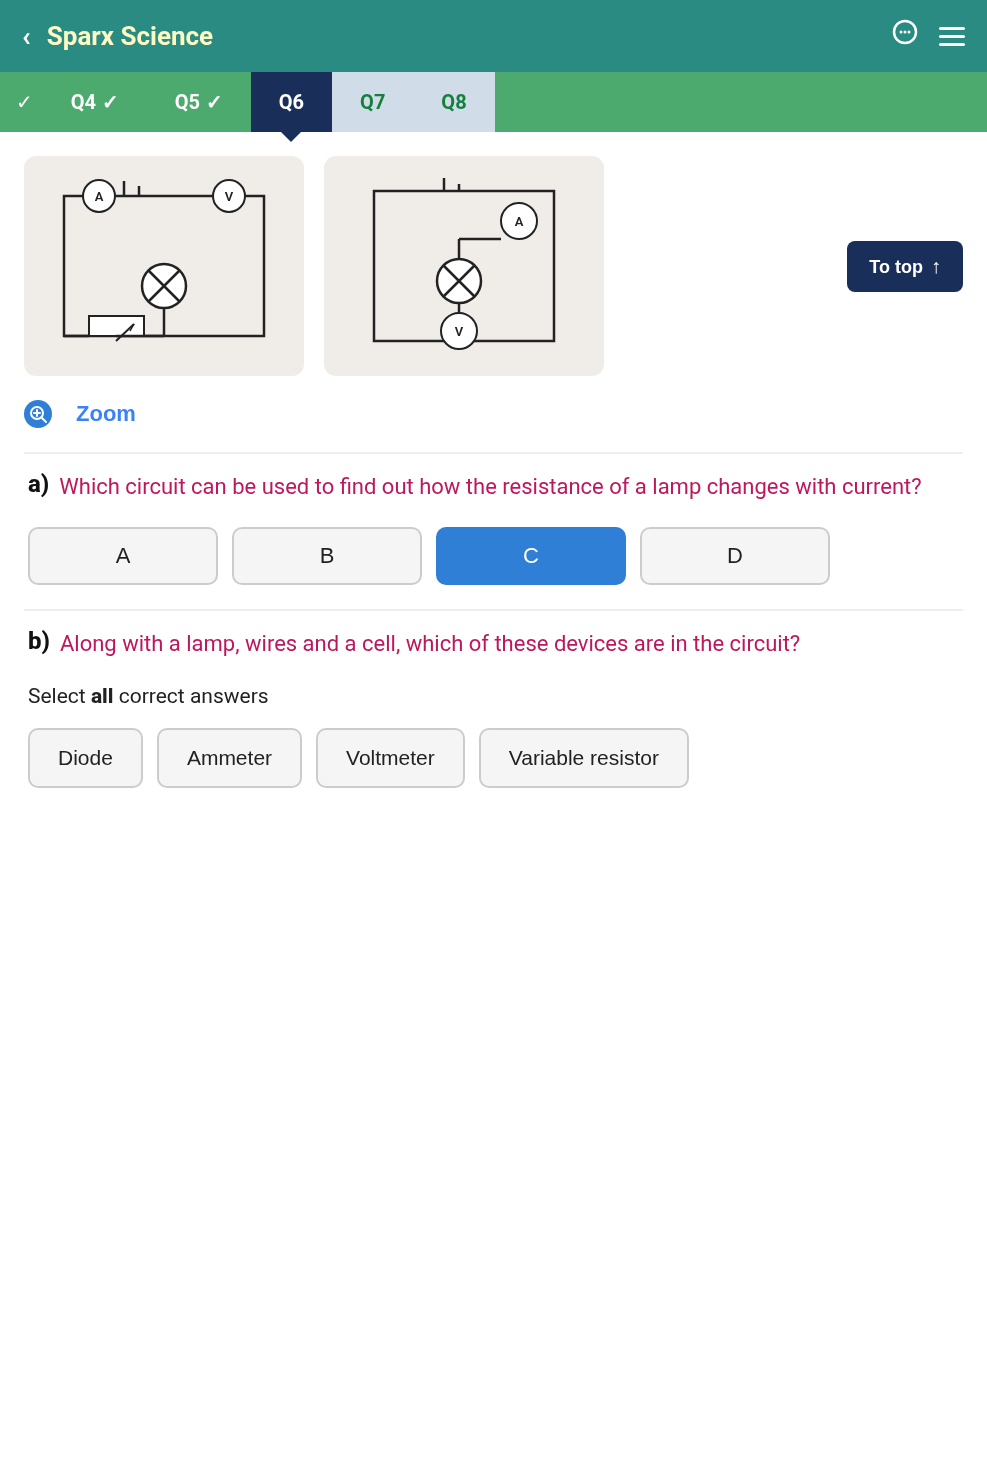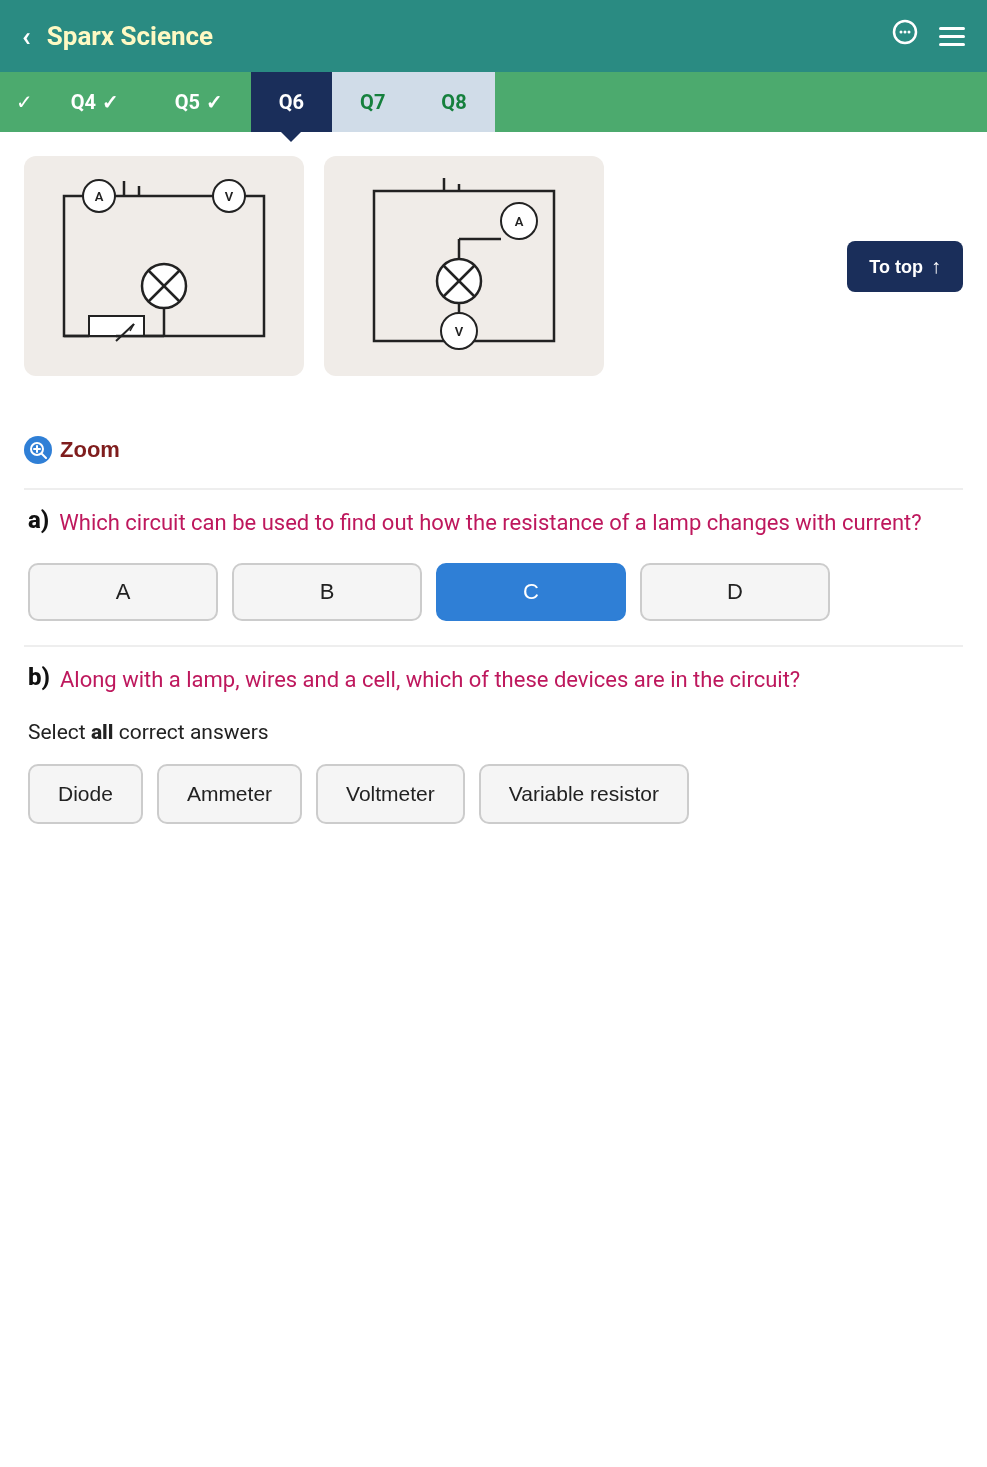--- a/index.html
+++ b/index.html
@@ -159,28 +159,27 @@
       margin-left: auto;
     }
 
     
     .zoom-section {
       padding: 8px 24px 24px 24px;
     }
     .zoom-btn {
       display: flex;
       align-items: center;
-      gap: 8px;
-      color: #7f1d1d;
+      gap: 24px;
+      color: #3b82f6;
       font-size: 22px;
       font-weight: 600;
       background: none;
       border: none;
       cursor: pointer;
-      margin-top: 36px;
     }
     .zoom-icon {
       width: 28px;
       height: 28px;
       border-radius: 50%;
       background: #2f7fd6;
       display: flex;
       align-items: center;
       justify-content: center;
       color: #fff;

